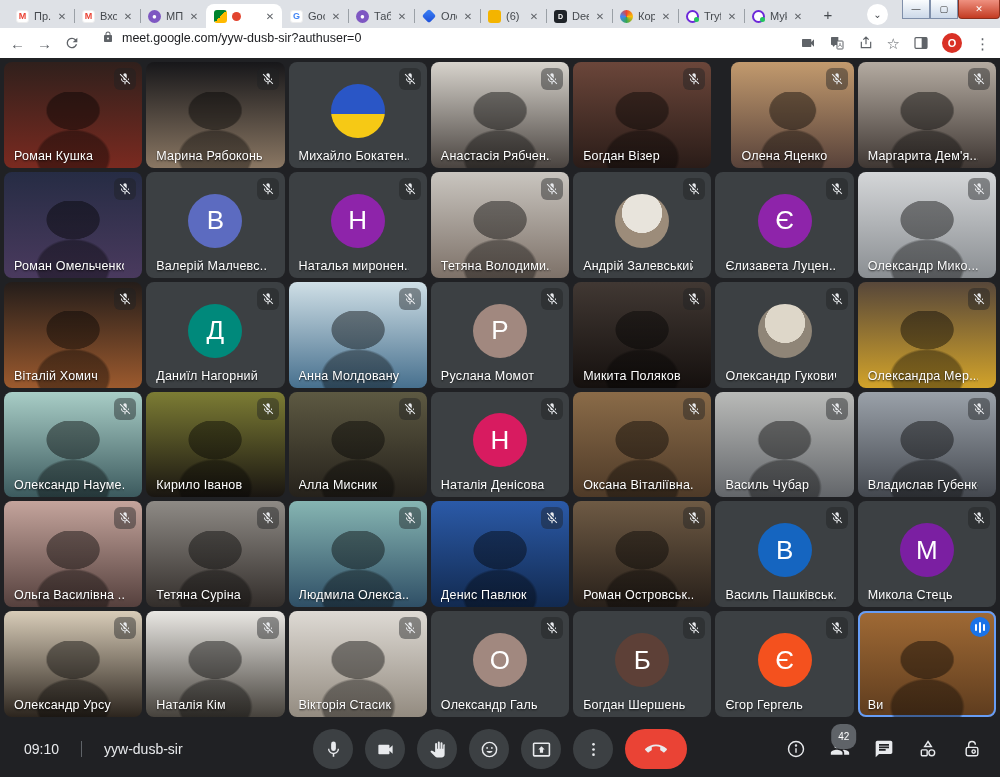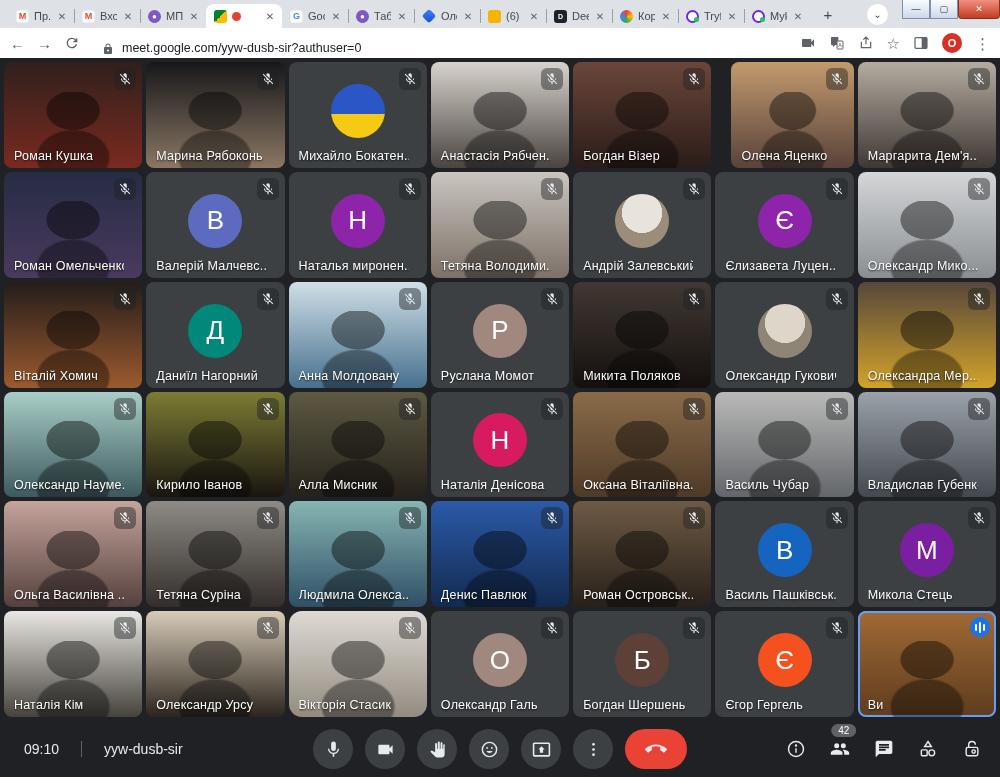--- a/index.html
+++ b/index.html
@@ -27,21 +27,21 @@
   .fav-classtime::after { content:""; position:absolute; right:-2px; bottom:-1px; width:5px; height:5px; border-radius:50%; background:#22c55e; }
   .rec-dot { width:9px; height:9px; border-radius:50%; background:#e2442f; flex:none; }
   .newtab-btn { width:24px; height:24px; border-radius:50%; margin:0 0 2px 6px; display:flex; align-items:center; justify-content:center; font-size:15px; color:#45494e; }
   .tabsearch-btn { position:absolute; right:112px; top:4px; width:21px; height:21px; border-radius:50%; background:#fff; color:#45494e; display:flex; align-items:center; justify-content:center; font-size:10px; }
   .winctrls { position:absolute; right:0; top:0; display:flex; }
   .win-btn { width:28px; height:19px; border:1px solid #7f8faa; border-top:none; background:linear-gradient(#fafcfe,#cdd9e9); color:#333; font-size:9px; display:flex; align-items:center; justify-content:center; }
   .win-btn.close { width:42px; background:linear-gradient(#ef9180,#c33b22); color:#fff; border-color:#8c2f1d; border-radius:0 0 4px 4px; }
 
   .toolbar { height:30px; background:#fff; display:flex; align-items:center; padding:0 10px; gap:12px; }
   .nav-ico { color:#5f6368; font-size:15px; line-height:1; }
-  .omnibox { display:flex; align-items:flex-end; gap:8px; flex:1; height:24px; padding:0 10px; }
+  .omnibox { display:flex; align-items:flex-start; gap:8px; flex:1; height:24px; padding:0 10px; }
   .url { font-size:12.5px; color:#202124; }
   .tb-right { display:flex; align-items:center; gap:13px; }
   .avatar-o { width:20px; height:20px; border-radius:50%; background:#d93025; color:#fff; font-size:11px; font-weight:bold; display:flex; align-items:center; justify-content:center; }
   .gicon { width:16px; height:16px; fill:#5f6368; stroke:#5f6368; }
 
   
   .meet { height:719px; background:#202124; display:flex; flex-direction:column; }
   .grid { flex:1; display:grid; grid-template-columns:repeat(7,1fr); grid-template-rows:repeat(6,1fr); gap:4px; padding:4px; min-height:0; }
   .tile { position:relative; border-radius:8px; overflow:hidden; background:#3c4043; display:flex; align-items:center; justify-content:center; }
   .tile.video .sil { position:absolute; left:50%; bottom:-8%; transform:translateX(-50%); width:70%; height:80%;
@@ -63,21 +63,21 @@
   .bb-div { width:1px; height:16px; background:#5f6368; }
   .bb-center { display:flex; align-items:center; gap:12px; }
   .cbtn { width:40px; height:40px; border-radius:50%; background:#3c4043; display:flex; align-items:center; justify-content:center; }
   .cbtn svg { width:19px; height:19px; fill:#e8eaed; }
   .cbtn.end { width:62px; border-radius:20px; background:#ea4335; }
   .bb-right { position:absolute; right:18px; display:flex; align-items:center; gap:24px; }
   .ricon { position:relative; display:flex; }
   .ricon svg { width:20px; height:20px; fill:none; stroke:#e8eaed; stroke-width:1.7; }
   .ricon svg.fill { fill:#e8eaed; stroke:none; }
   .count-badge { position:absolute; top:-15px; left:50%; transform:translateX(-35%); background:#5f6368; color:#fff;
-                 font-size:10px; padding:1px 7px; border-radius:9px; }
+                 font-size:10px; padding:7px 7px; border-radius:9px; }
 </style>
 </head>
 <body>
 
 <div class="tabstrip">
   <div style="display:flex;align-items:flex-end;">
       <div class="tab">
         <span class="favicon fav-gmail">M</span>
         <span class="tab-label">Пр...</span>
         <span class="tab-close">✕</span>
@@ -492,39 +492,39 @@
       </div>
       <div class="tile">
         <div class="lav" style="background: rgb(123, 31, 162);">М</div>
         <div class="pname">Микола Стець</div>
         <div class="mutebadge">
           <svg viewBox="0 0 24 24">
             <path d="M19 11h-1.7c0 .74-.16 1.43-.43 2.05l1.23 1.23c.56-.98.9-2.09.9-3.28zm-4.02.17c0-.06.02-.11.02-.17V5a3 3 0 0 0-6 0v.18l5.98 5.99zM4.27 3 3 4.27l6.01 6.01V11a3 3 0 0 0 3.64 2.92l1.66 1.66c-.71.33-1.5.52-2.31.52-2.76 0-5.3-2.1-5.3-5.1H5c0 3.41 2.72 6.23 6 6.72V21h2v-3.28c.91-.13 1.77-.45 2.54-.9L19.73 21 21 19.73 4.27 3z"></path>
           </svg>
         </div>
       </div>
+      <div class="tile video" style="background: linear-gradient(rgb(216, 204, 184), rgb(44, 37, 30));">
+        <div class="sil"></div>
+        <div class="pname">Олександр Урсу</div>
+        <div class="mutebadge">
+          <svg viewBox="0 0 24 24">
+            <path d="M19 11h-1.7c0 .74-.16 1.43-.43 2.05l1.23 1.23c.56-.98.9-2.09.9-3.28zm-4.02.17c0-.06.02-.11.02-.17V5a3 3 0 0 0-6 0v.18l5.98 5.99zM4.27 3 3 4.27l6.01 6.01V11a3 3 0 0 0 3.64 2.92l1.66 1.66c-.71.33-1.5.52-2.31.52-2.76 0-5.3-2.1-5.3-5.1H5c0 3.41 2.72 6.23 6 6.72V21h2v-3.28c.91-.13 1.77-.45 2.54-.9L19.73 21 21 19.73 4.27 3z"></path>
+          </svg>
+        </div>
+      </div>
       <div class="tile video" style="background: linear-gradient(rgb(233, 231, 227), rgb(70, 66, 60));">
         <div class="sil"></div>
         <div class="pname">Наталія Кім</div>
         <div class="mutebadge">
           <svg viewBox="0 0 24 24">
             <path d="M19 11h-1.7c0 .74-.16 1.43-.43 2.05l1.23 1.23c.56-.98.9-2.09.9-3.28zm-4.02.17c0-.06.02-.11.02-.17V5a3 3 0 0 0-6 0v.18l5.98 5.99zM4.27 3 3 4.27l6.01 6.01V11a3 3 0 0 0 3.64 2.92l1.66 1.66c-.71.33-1.5.52-2.31.52-2.76 0-5.3-2.1-5.3-5.1H5c0 3.41 2.72 6.23 6 6.72V21h2v-3.28c.91-.13 1.77-.45 2.54-.9L19.73 21 21 19.73 4.27 3z"></path>
           </svg>
         </div>
       </div>
-      <div class="tile video" style="background: linear-gradient(rgb(216, 204, 184), rgb(44, 37, 30));">
-        <div class="sil"></div>
-        <div class="pname">Олександр Урсу</div>
-        <div class="mutebadge">
-          <svg viewBox="0 0 24 24">
-            <path d="M19 11h-1.7c0 .74-.16 1.43-.43 2.05l1.23 1.23c.56-.98.9-2.09.9-3.28zm-4.02.17c0-.06.02-.11.02-.17V5a3 3 0 0 0-6 0v.18l5.98 5.99zM4.27 3 3 4.27l6.01 6.01V11a3 3 0 0 0 3.64 2.92l1.66 1.66c-.71.33-1.5.52-2.31.52-2.76 0-5.3-2.1-5.3-5.1H5c0 3.41 2.72 6.23 6 6.72V21h2v-3.28c.91-.13 1.77-.45 2.54-.9L19.73 21 21 19.73 4.27 3z"></path>
-          </svg>
-        </div>
-      </div>
-      <div class="tile video" style="background: linear-gradient(rgb(222, 218, 212), rgb(147, 139, 128)); border-radius: 13px;">
+      <div class="tile video" style="background: linear-gradient(rgb(222, 218, 212), rgb(147, 139, 128));">
         <div class="sil"></div>
         <div class="pname">Вікторія Стасик</div>
         <div class="mutebadge">
           <svg viewBox="0 0 24 24">
             <path d="M19 11h-1.7c0 .74-.16 1.43-.43 2.05l1.23 1.23c.56-.98.9-2.09.9-3.28zm-4.02.17c0-.06.02-.11.02-.17V5a3 3 0 0 0-6 0v.18l5.98 5.99zM4.27 3 3 4.27l6.01 6.01V11a3 3 0 0 0 3.64 2.92l1.66 1.66c-.71.33-1.5.52-2.31.52-2.76 0-5.3-2.1-5.3-5.1H5c0 3.41 2.72 6.23 6 6.72V21h2v-3.28c.91-.13 1.77-.45 2.54-.9L19.73 21 21 19.73 4.27 3z"></path>
           </svg>
         </div>
       </div>
       <div class="tile">
         <div class="lav" style="background: rgb(161, 136, 127);">О</div>

